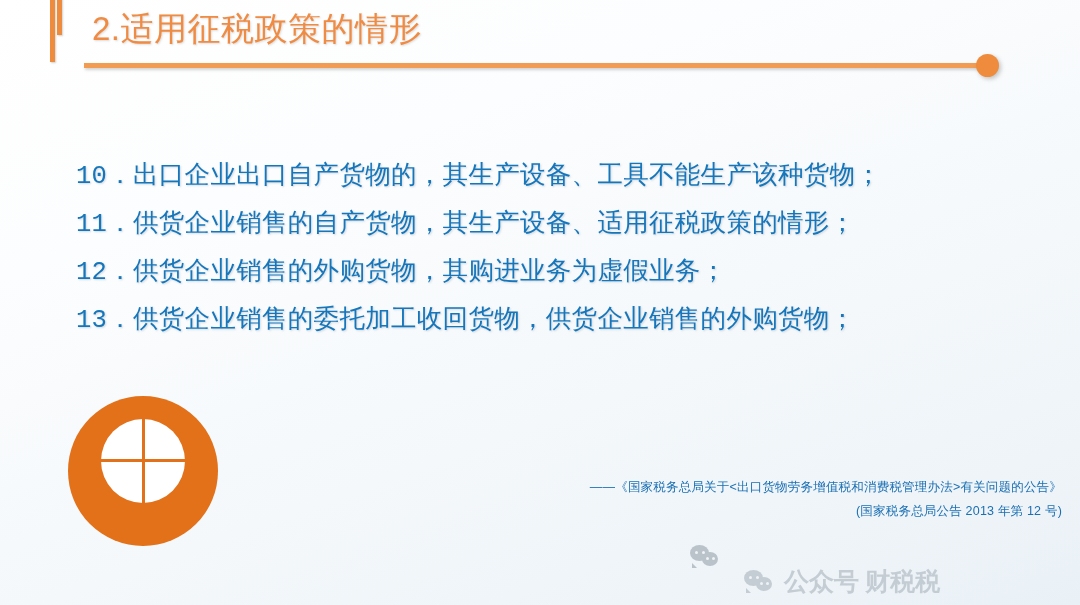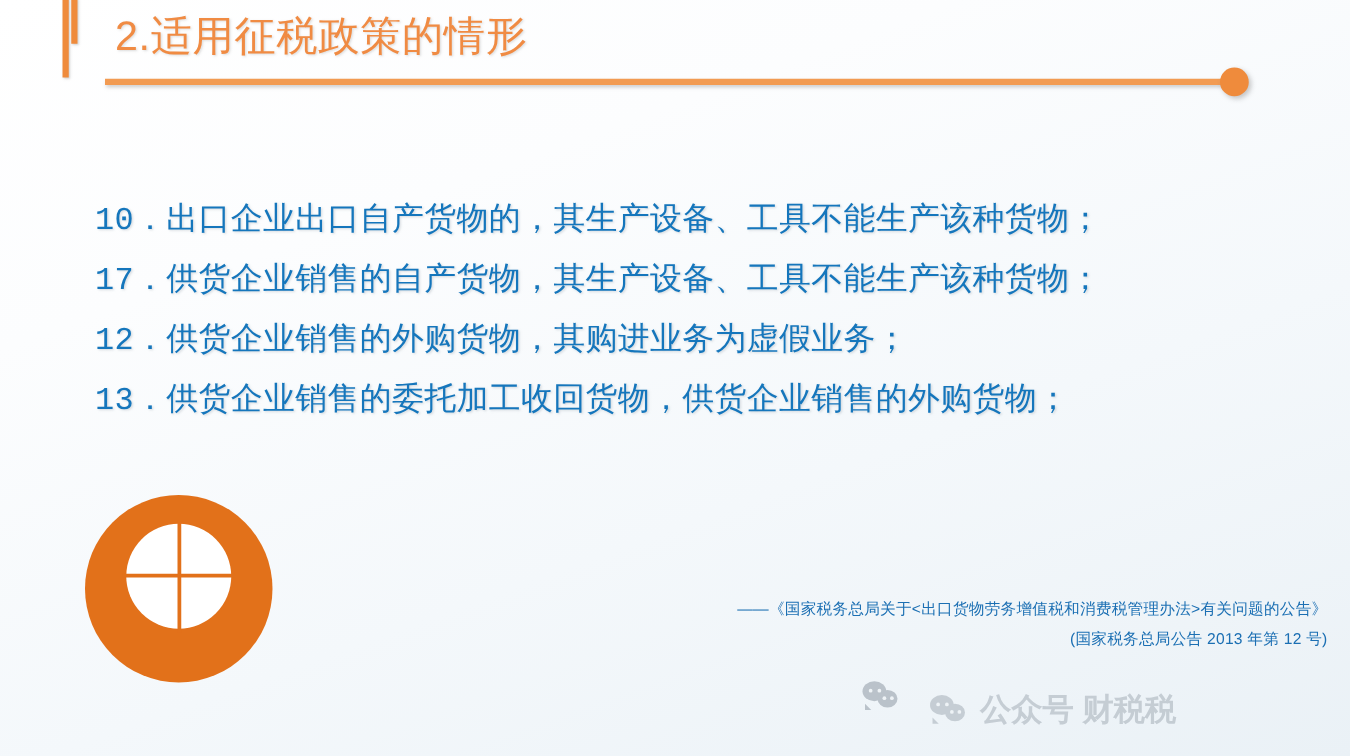--- a/index.html
+++ b/index.html
@@ -161,22 +161,23 @@
     align-items: center;
     gap: 10px;
     color: #9aa4ae;
     font-size: 25px;
     font-weight: bold;
     white-space: nowrap;
     opacity: 0.62;
   }
   .wm-layer.shifted {
     left: 54px;
-    top: 6px;
+    top: 20px;
     opacity: 0.48;
+    font-family: Liberation Serif, serif;
   }
   .wm-icon {
     display: inline-block;
     position: relative;
     width: 30px;
     height: 24px;
     flex: 0 0 auto;
   }
   .wm-icon .bub-a,
   .wm-icon .bub-b {
@@ -221,21 +222,21 @@
   <div class="slide-title">2.适用征税政策的情形</div>
 
   <div class="header-rule"></div>
   <div class="header-dot"></div>
 
   <div class="body-list">
     <div class="body-line">
       <span class="num">10．</span><span>出口企业出口自产货物的，其生产设备、工具不能生产该种货物；</span>
     </div>
     <div class="body-line">
-      <span class="num">17．</span><span>供货企业销售的自产货物，其生产设备、工具不能生产该种货物；</span>
+      <span class="num">11．</span><span>供货企业销售的自产货物，其生产设备、适用征税政策的情形；</span>
     </div>
     <div class="body-line">
       <span class="num">12．</span><span>供货企业销售的外购货物，其购进业务为虚假业务；</span>
     </div>
     <div class="body-line">
       <span class="num">13．</span><span>供货企业销售的委托加工收回货物，供货企业销售的外购货物；</span>
     </div>
   </div>
 
   <div class="logo">

